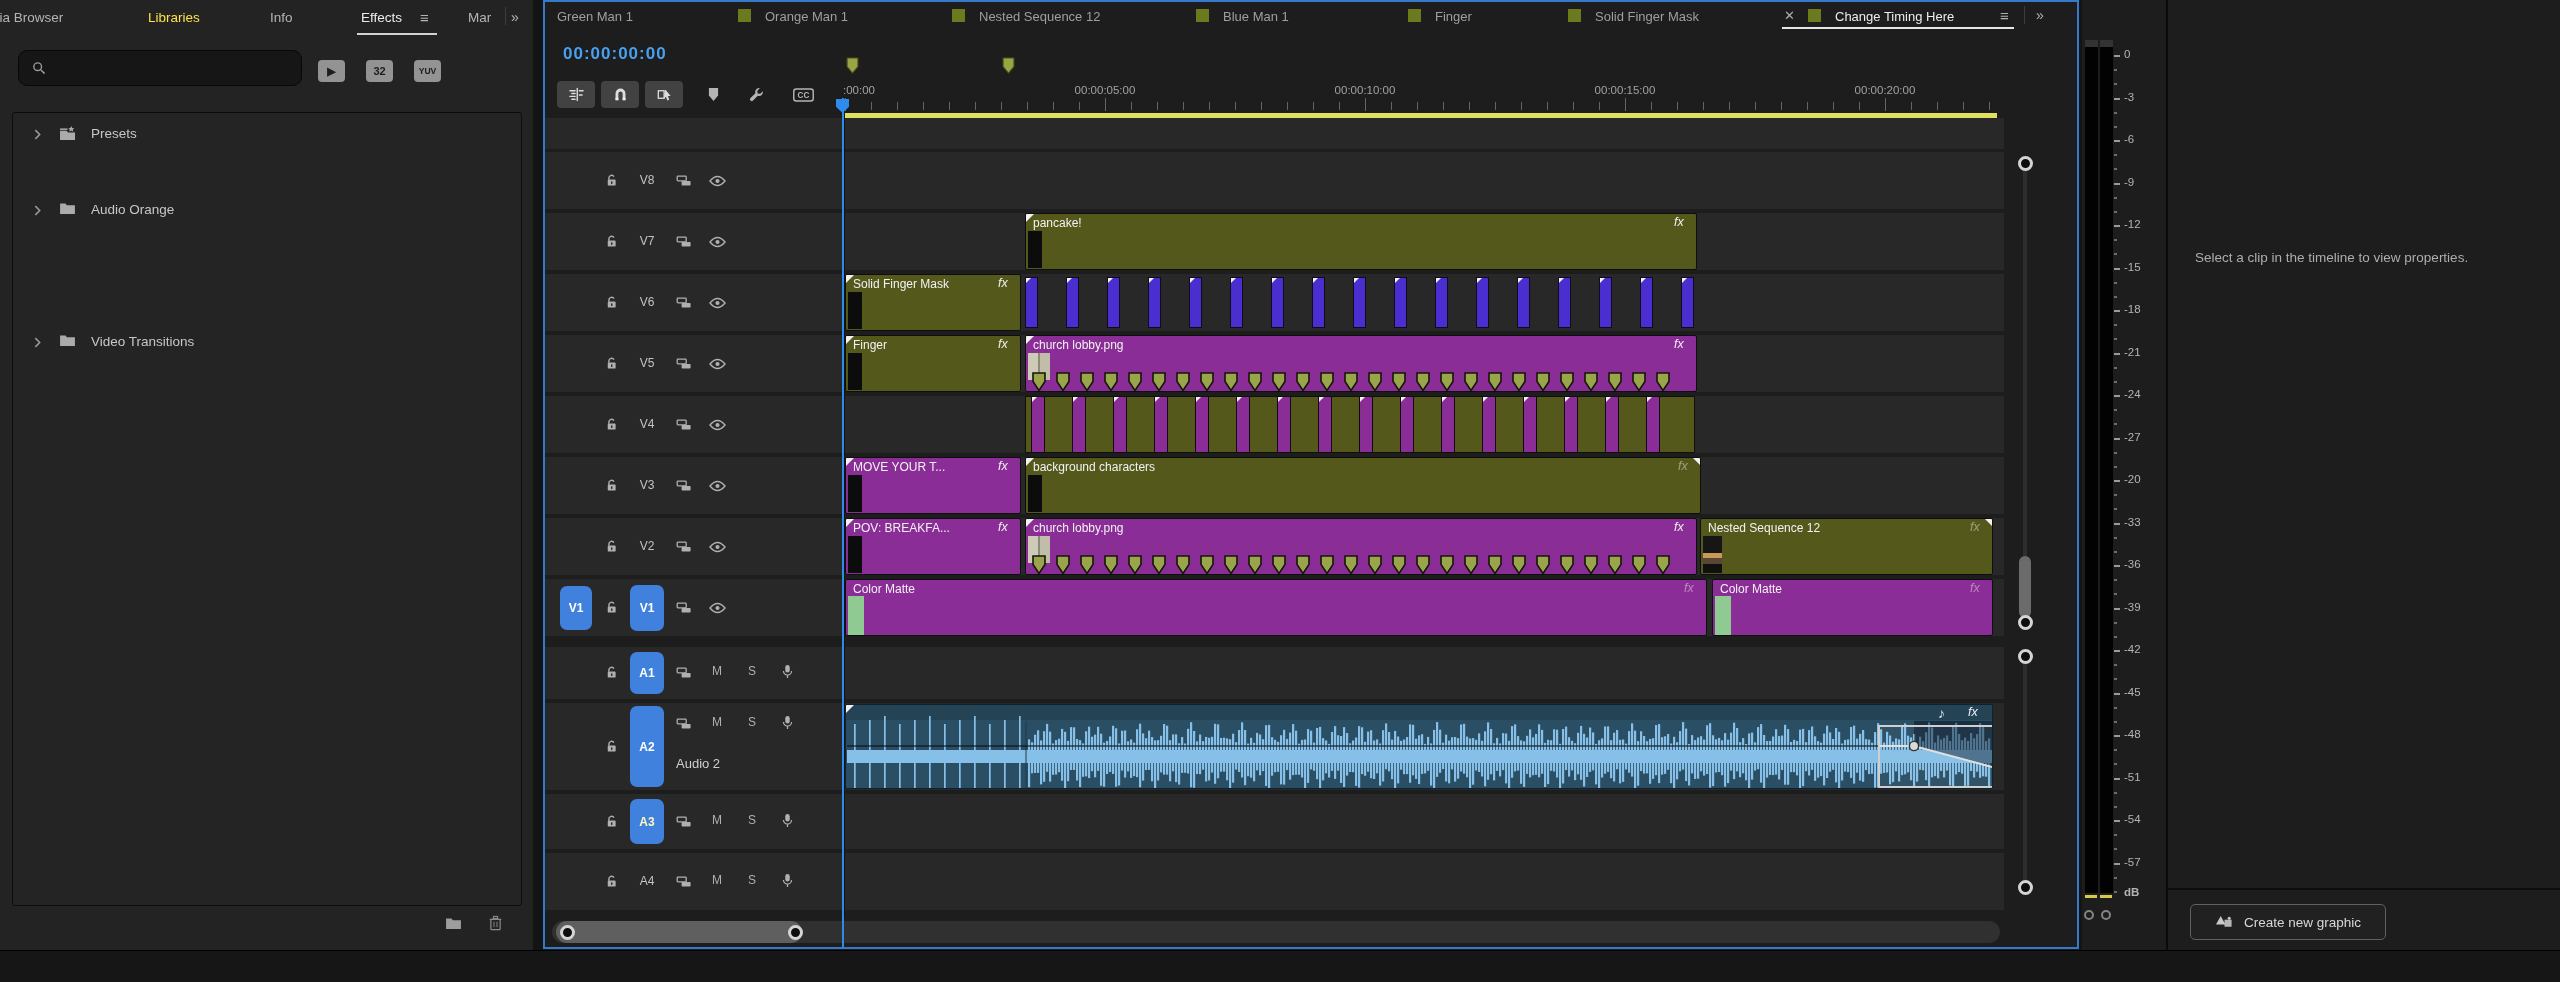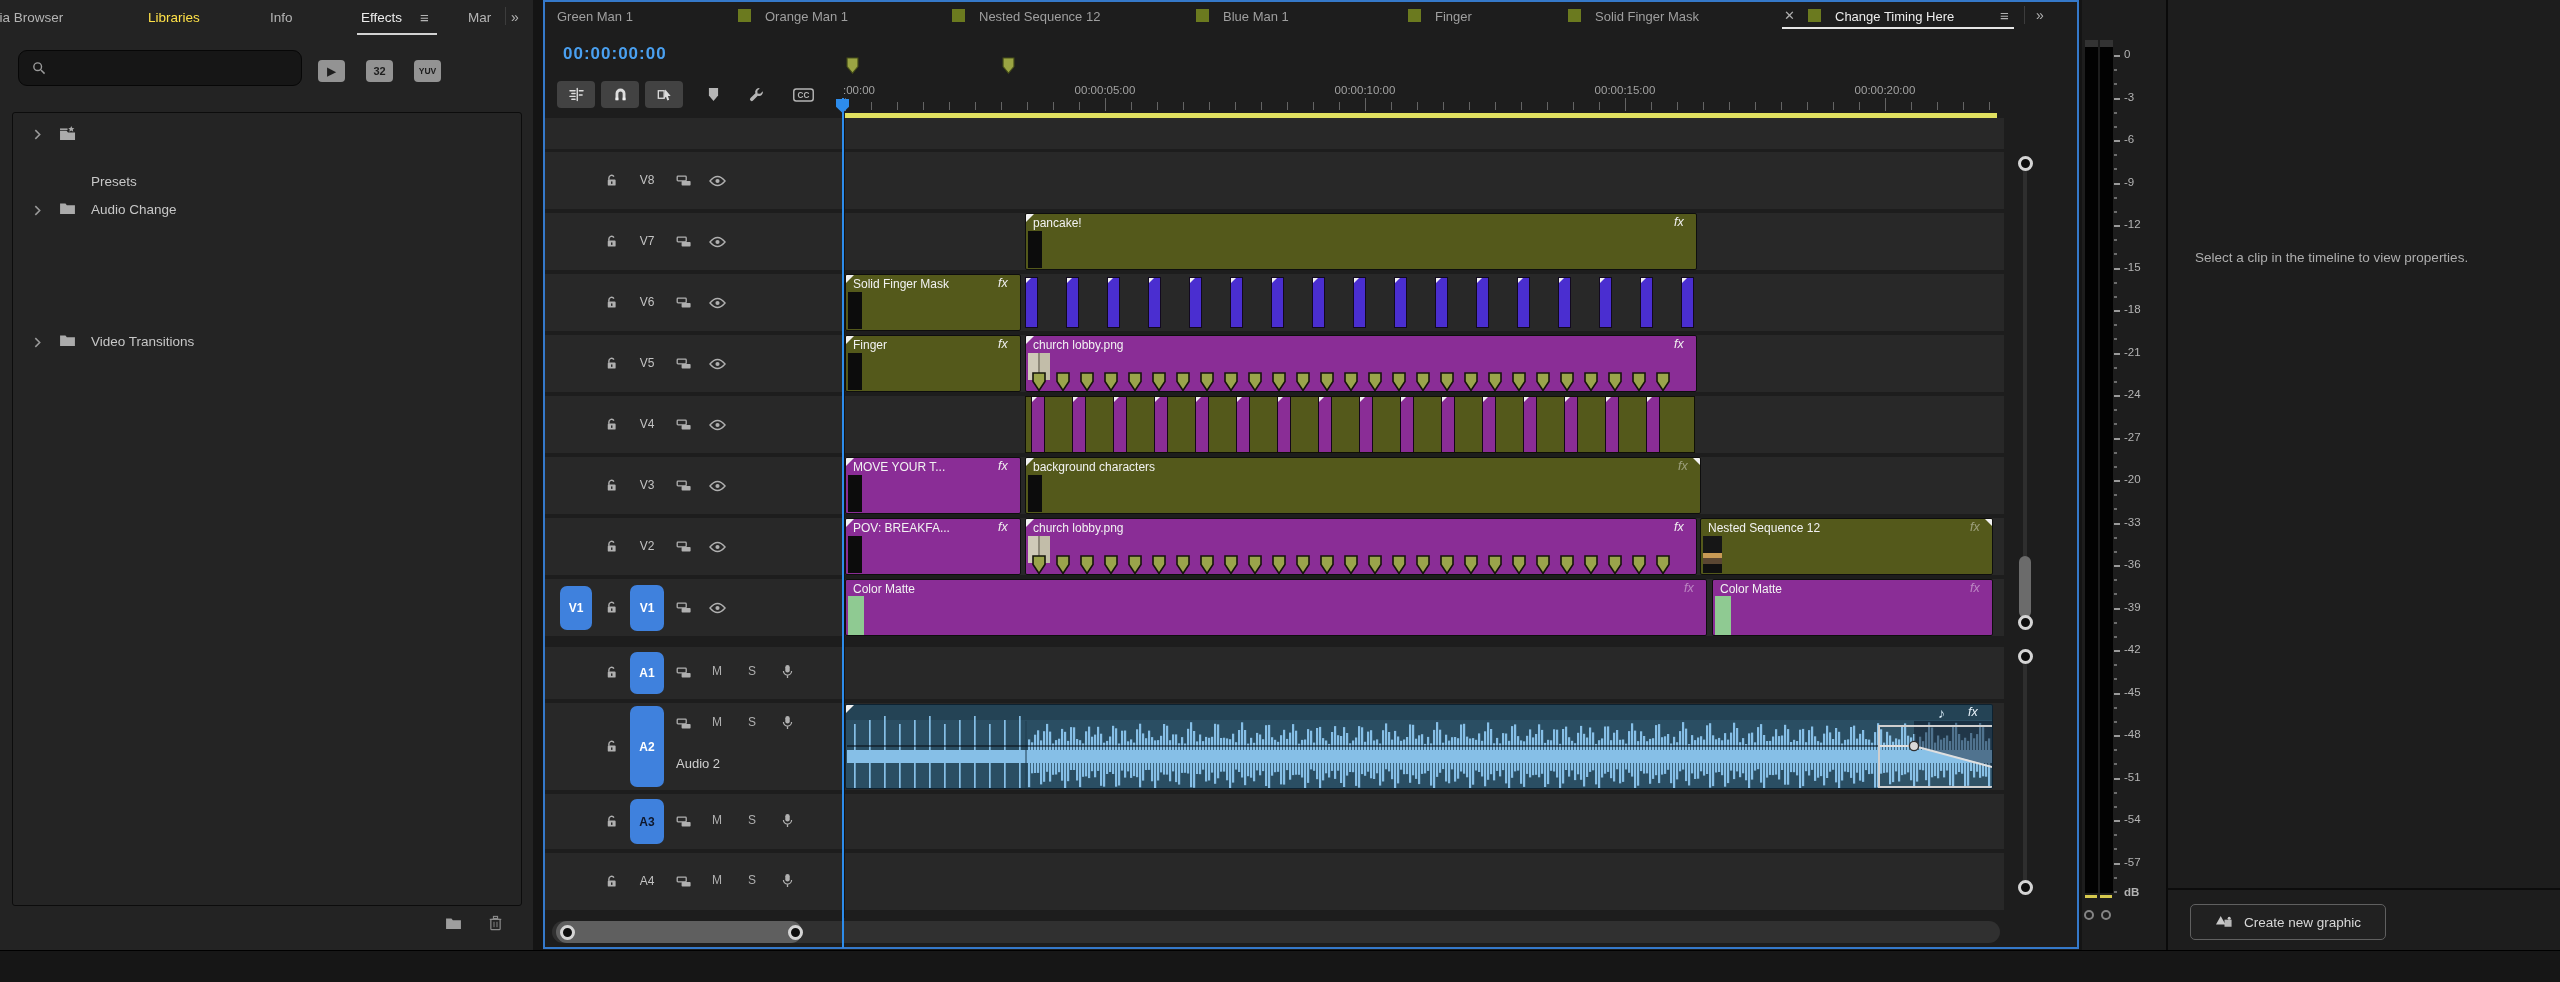--- a/index.html
+++ b/index.html
@@ -57,34 +57,34 @@
           <path d="M1.5 1 L6.5 6 L1.5 11" fill="none" stroke="currentColor" stroke-width="1.8"></path>
         </svg>
       </div>
       <div class="abs" style="left: 46px; top: 10px; color: rgb(171, 171, 171);">
         <svg viewBox="0 0 19 16" width="18" height="15">
           <path d="M1 5 H8 L9.5 7 H17 V15 H1 Z" fill="currentColor"></path>
           <path d="M13 0 l1 2.1 2.3.2 -1.7 1.5 .5 2.2 -2.1-1.2 -2.1 1.2 .5-2.2 -1.7-1.5 2.3-.2 Z" fill="currentColor"></path>
           <rect x="1" y="2.6" width="8" height="1.6" fill="currentColor"></rect>
         </svg>
       </div>
-      <div class="abs" style="left: 78px; top: 10px; font-size: 13.5px; color: rgb(199, 199, 199); white-space: nowrap; margin-top: 48px;">Presets</div>
+      <div class="abs" style="left: 78px; top: 10px; font-size: 13.5px; color: rgb(199, 199, 199); white-space: nowrap;">Presets</div>
     </div>
     <div class="abs" style="left: 13px; top: 192px; width: 506px; height: 36px;">
       <div class="abs" style="left: 21px; top: 13px; color: rgb(154, 154, 154);">
         <svg viewBox="0 0 8 12" width="7" height="11">
           <path d="M1.5 1 L6.5 6 L1.5 11" fill="none" stroke="currentColor" stroke-width="1.8"></path>
         </svg>
       </div>
       <div class="abs" style="left: 46px; top: 10px; color: rgb(171, 171, 171);">
         <svg viewBox="0 0 18 14" width="17" height="13">
           <path d="M1 1.6 H6.8 L8.3 3.6 H17 V13 H1 Z" fill="currentColor"></path>
         </svg>
       </div>
-      <div class="abs" style="left: 78px; top: 10px; font-size: 13.5px; color: rgb(199, 199, 199); white-space: nowrap;">Audio Change</div>
+      <div class="abs" style="left: 78px; top: 10px; font-size: 13.5px; color: rgb(199, 199, 199); white-space: nowrap;">Audio Orange</div>
     </div>
     <div class="abs" style="left: 13px; top: 324px; width: 506px; height: 36px;">
       <div class="abs" style="left: 21px; top: 13px; color: rgb(154, 154, 154);">
         <svg viewBox="0 0 8 12" width="7" height="11">
           <path d="M1.5 1 L6.5 6 L1.5 11" fill="none" stroke="currentColor" stroke-width="1.8"></path>
         </svg>
       </div>
       <div class="abs" style="left: 46px; top: 10px; color: rgb(171, 171, 171);">
         <svg viewBox="0 0 18 14" width="17" height="13">
           <path d="M1 1.6 H6.8 L8.3 3.6 H17 V13 H1 Z" fill="currentColor"></path>
@@ -447,21 +447,21 @@
     </div>
     <div class="abs" style="left: 676px; top: 756px; font-size: 13px; color: rgb(207, 207, 207); white-space: nowrap;">Audio 2</div>
     <div class="abs" style="left: 545px; top: 794px; width: 1459px; height: 55px; background: rgb(40, 40, 40);"></div>
     <div class="abs" style="left: 604px; top: 813.5px; color: rgb(176, 176, 176);">
       <svg viewBox="0 0 16 16" width="15" height="15">
         <path d="M5.2 7.2V5.3a2.9 2.9 0 0 1 5.4-1.4" fill="none" stroke="currentColor" stroke-width="1.5"></path>
         <rect x="4" y="7" width="8.4" height="6.4" rx="1" fill="currentColor"></rect>
         <rect x="7.5" y="9" width="1.5" height="2.6" fill="#262626"></rect>
       </svg>
     </div>
-    <div class="abs" style="left: 630px; top: 799px; width: 34px; height: 45px; background: rgb(63, 129, 221); border-radius: 7px; color: #0f172a; font-size: 12px; font-weight: bold; display: flex; align-items: center; justify-content: center;">A3</div>
+    <div class="abs" style="left: 630px; top: 799px; width: 34px; height: 45px; background: rgb(63, 129, 221); border-radius: 7px; color: #fef9c3; font-size: 12px; font-weight: bold; display: flex; align-items: center; justify-content: center;">A3</div>
     <div class="abs" style="left: 676px; top: 813.5px; color: rgb(176, 176, 176);">
       <svg viewBox="0 0 16 16" width="16" height="16">
         <rect x="1.2" y="3.2" width="9" height="4.6" rx=".8" fill="none" stroke="currentColor" stroke-width="1.3"></rect>
         <rect x="5.6" y="8" width="9" height="4.6" rx=".8" fill="currentColor"></rect>
       </svg>
     </div>
     <div class="abs" style="left: 712px; top: 812.5px; font-size: 12px; color: rgb(176, 176, 176);">M</div>
     <div class="abs" style="left: 748px; top: 812.5px; font-size: 12px; color: rgb(176, 176, 176);">S</div>
     <div class="abs" style="left: 781px; top: 812.5px; color: rgb(176, 176, 176);">
       <svg viewBox="0 0 14 16" width="13" height="15">

